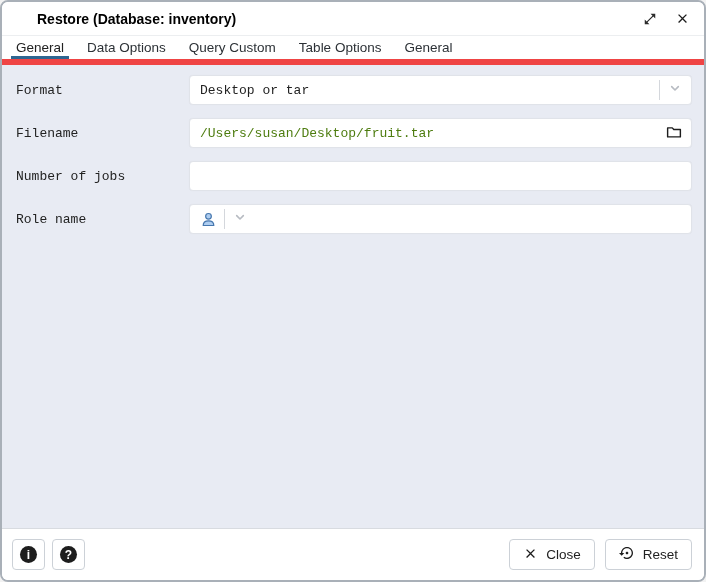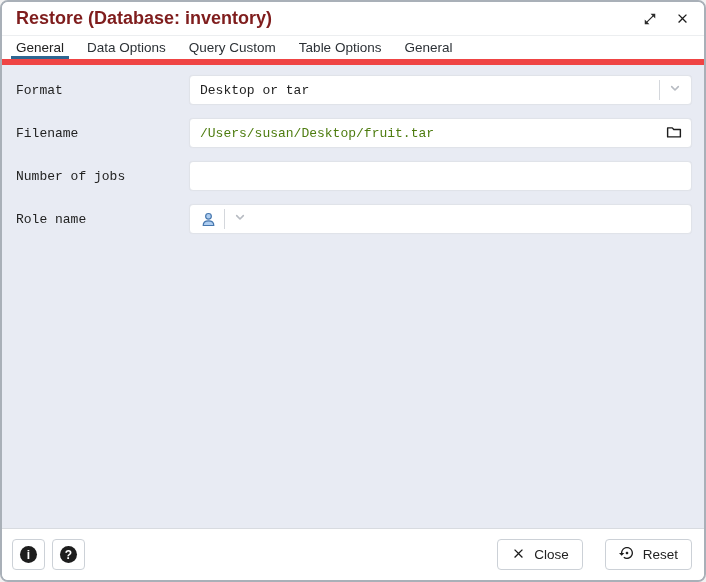--- a/index.html
+++ b/index.html
@@ -18,21 +18,21 @@
   }
   
   .titlebar {
     height: 34px; flex: none;
     background: #fff;
     display: flex; align-items: center;
     padding: 0 14px;
     border-bottom: 1px solid #eceef0;
   }
   .title {
-    font-size: 18px; font-weight: bold; color: #7f1d1d;
+    font-size: 14px; font-weight: bold; color: #000000; margin-left: 21px;
   }
   .titlebar-icons { margin-left: auto; display: flex; align-items: center; gap: 18px; }
   .titlebar-icons svg { display: block; cursor: pointer; }
   
   .tabbar {
     height: 29px; flex: none;
     background: #fff;
     display: flex; align-items: stretch;
     padding-left: 9px;
     border-bottom: 6px solid #ef4444;
@@ -105,21 +105,21 @@
     display: flex; align-items: center; justify-content: center;
     cursor: pointer;
   }
   .circle-glyph {
     width: 17px; height: 17px; border-radius: 50%;
     background: #1d1d1d; color: #fff;
     font-size: 12px; font-weight: bold;
     display: flex; align-items: center; justify-content: center;
     line-height: 1;
   }
-  .right-group { margin-left: auto; display: flex; align-items: center; gap: 22px; padding-left: 46px; }
+  .right-group { margin-left: auto; display: flex; align-items: center; gap: 10px; padding-left: 46px; }
   .btn {
     height: 31px;
     border: 1px solid #ccd1d7; border-radius: 4px;
     background: #fff;
     display: inline-flex; align-items: center; gap: 8px;
     padding: 0 13px;
     font-family: inherit; font-size: 13.5px; color: #222;
     cursor: pointer;
   }
   .btn svg { flex: none; }

